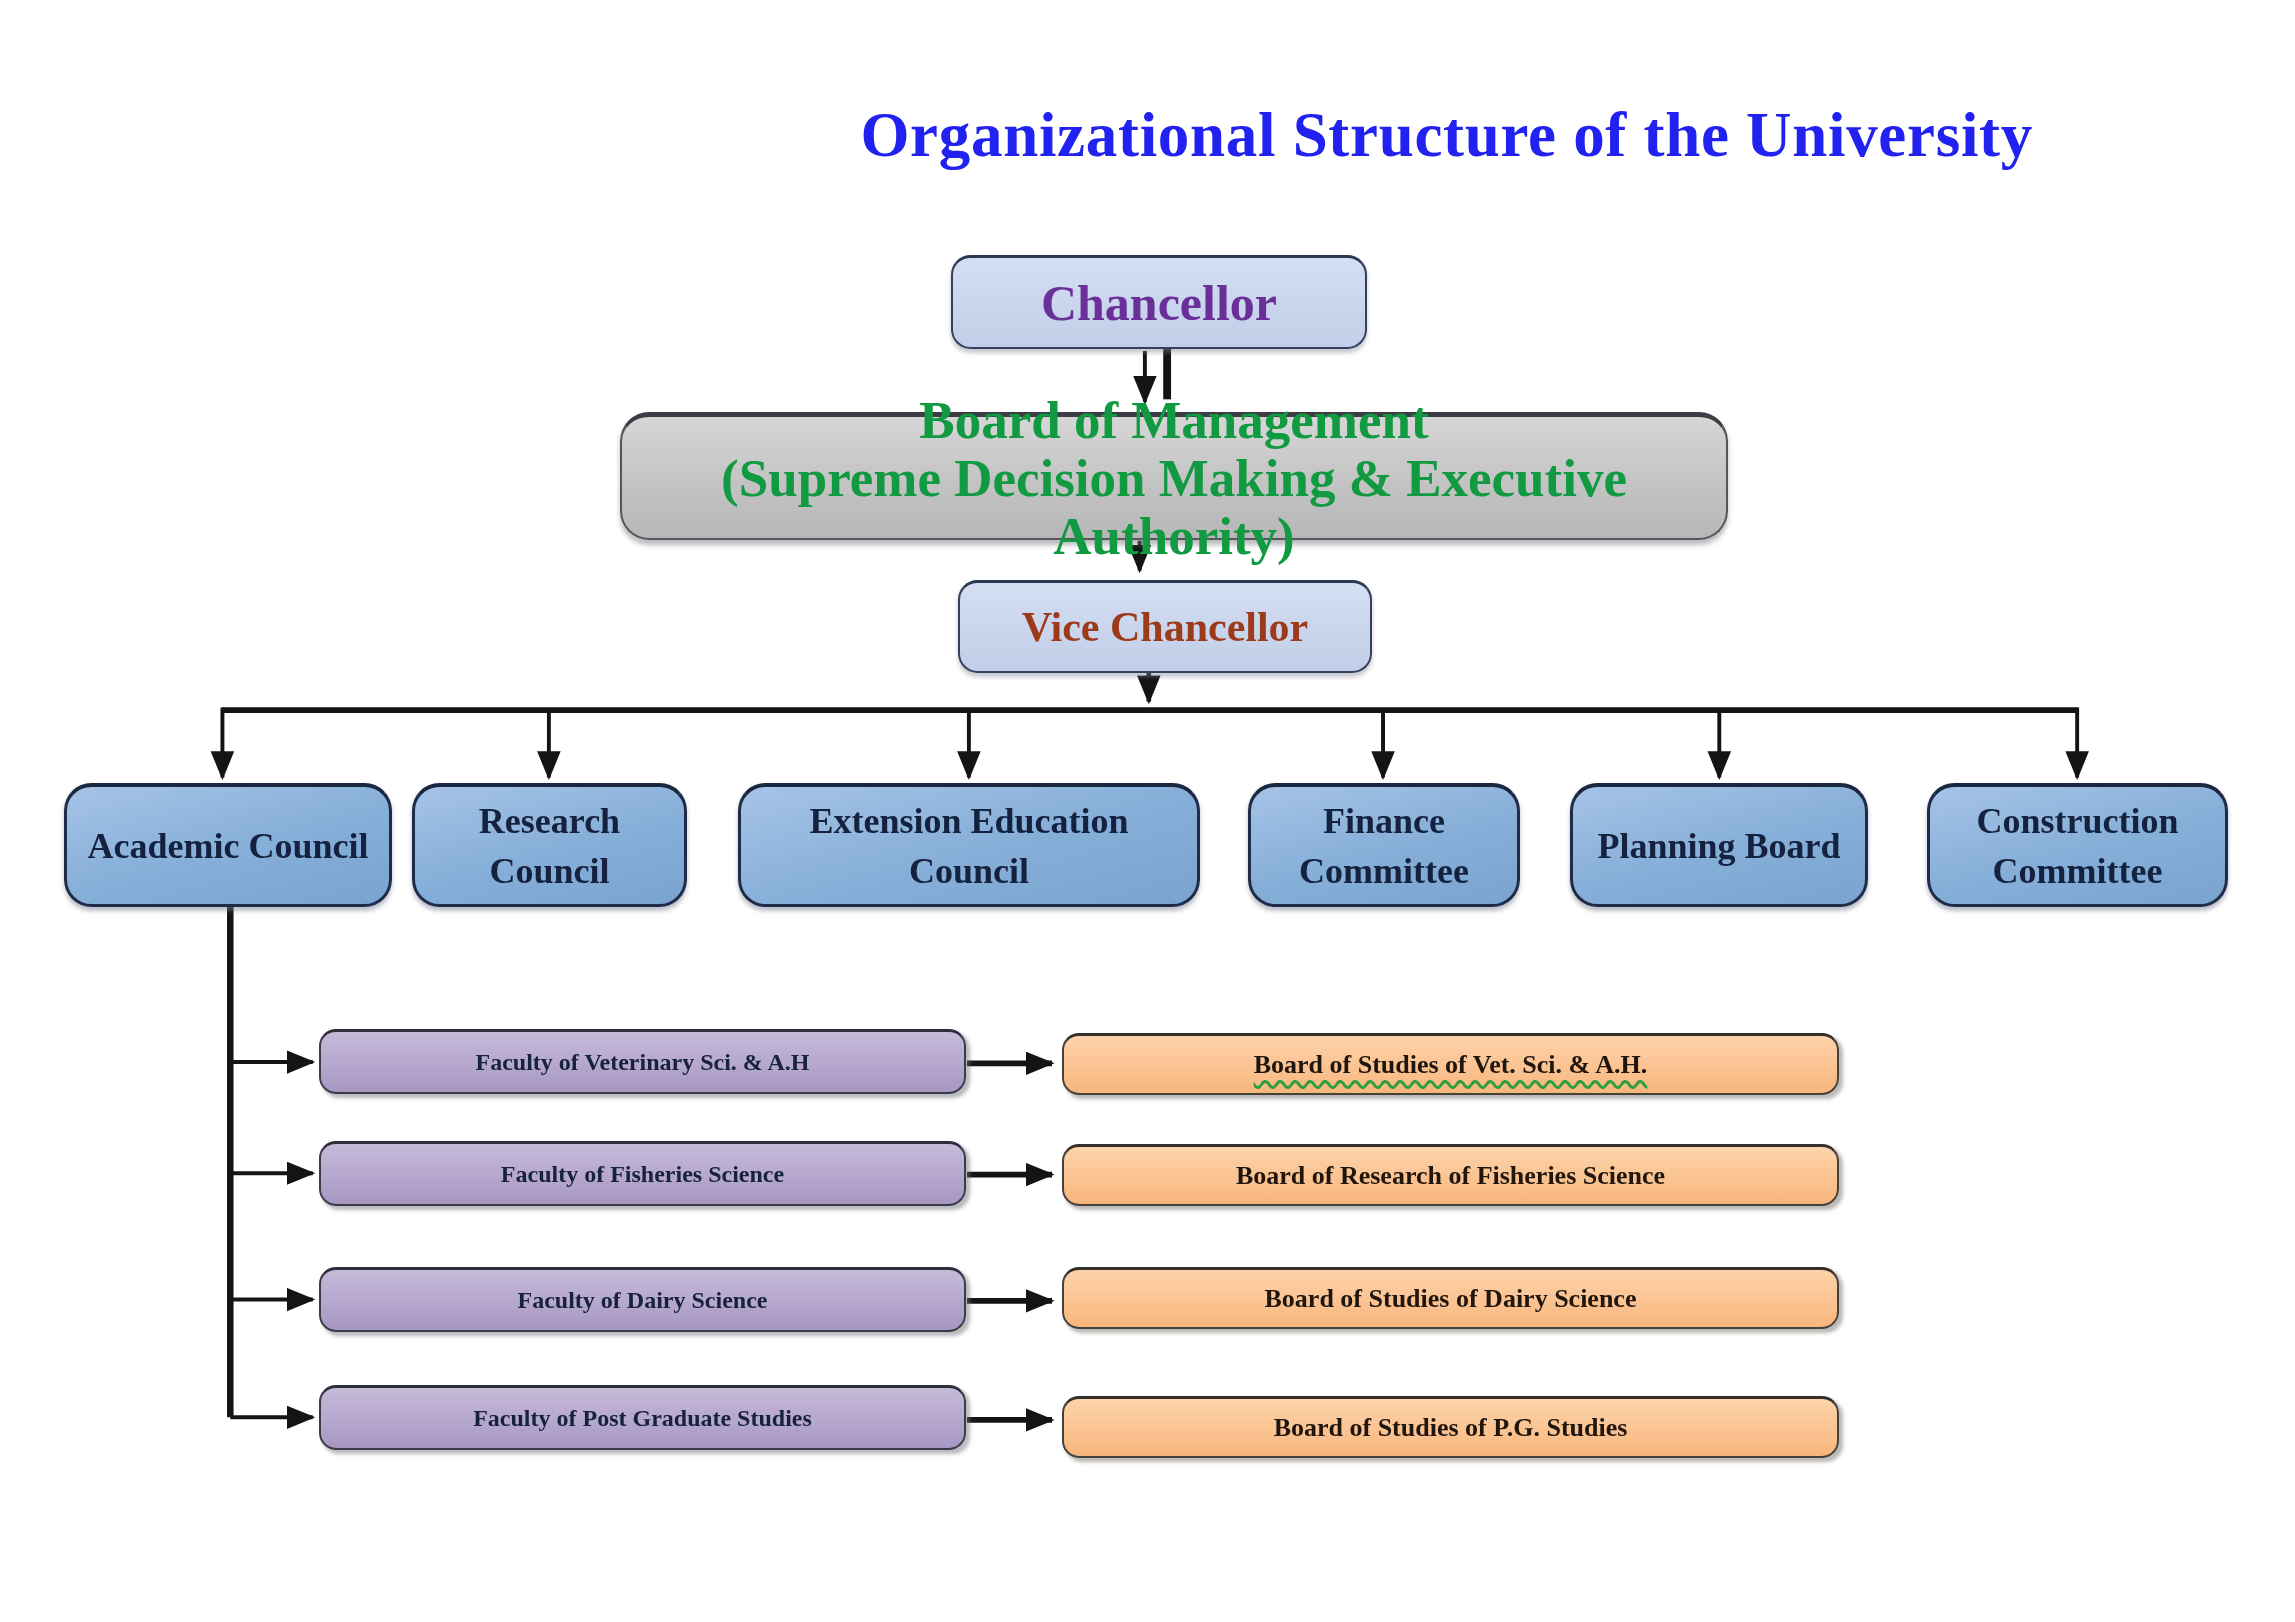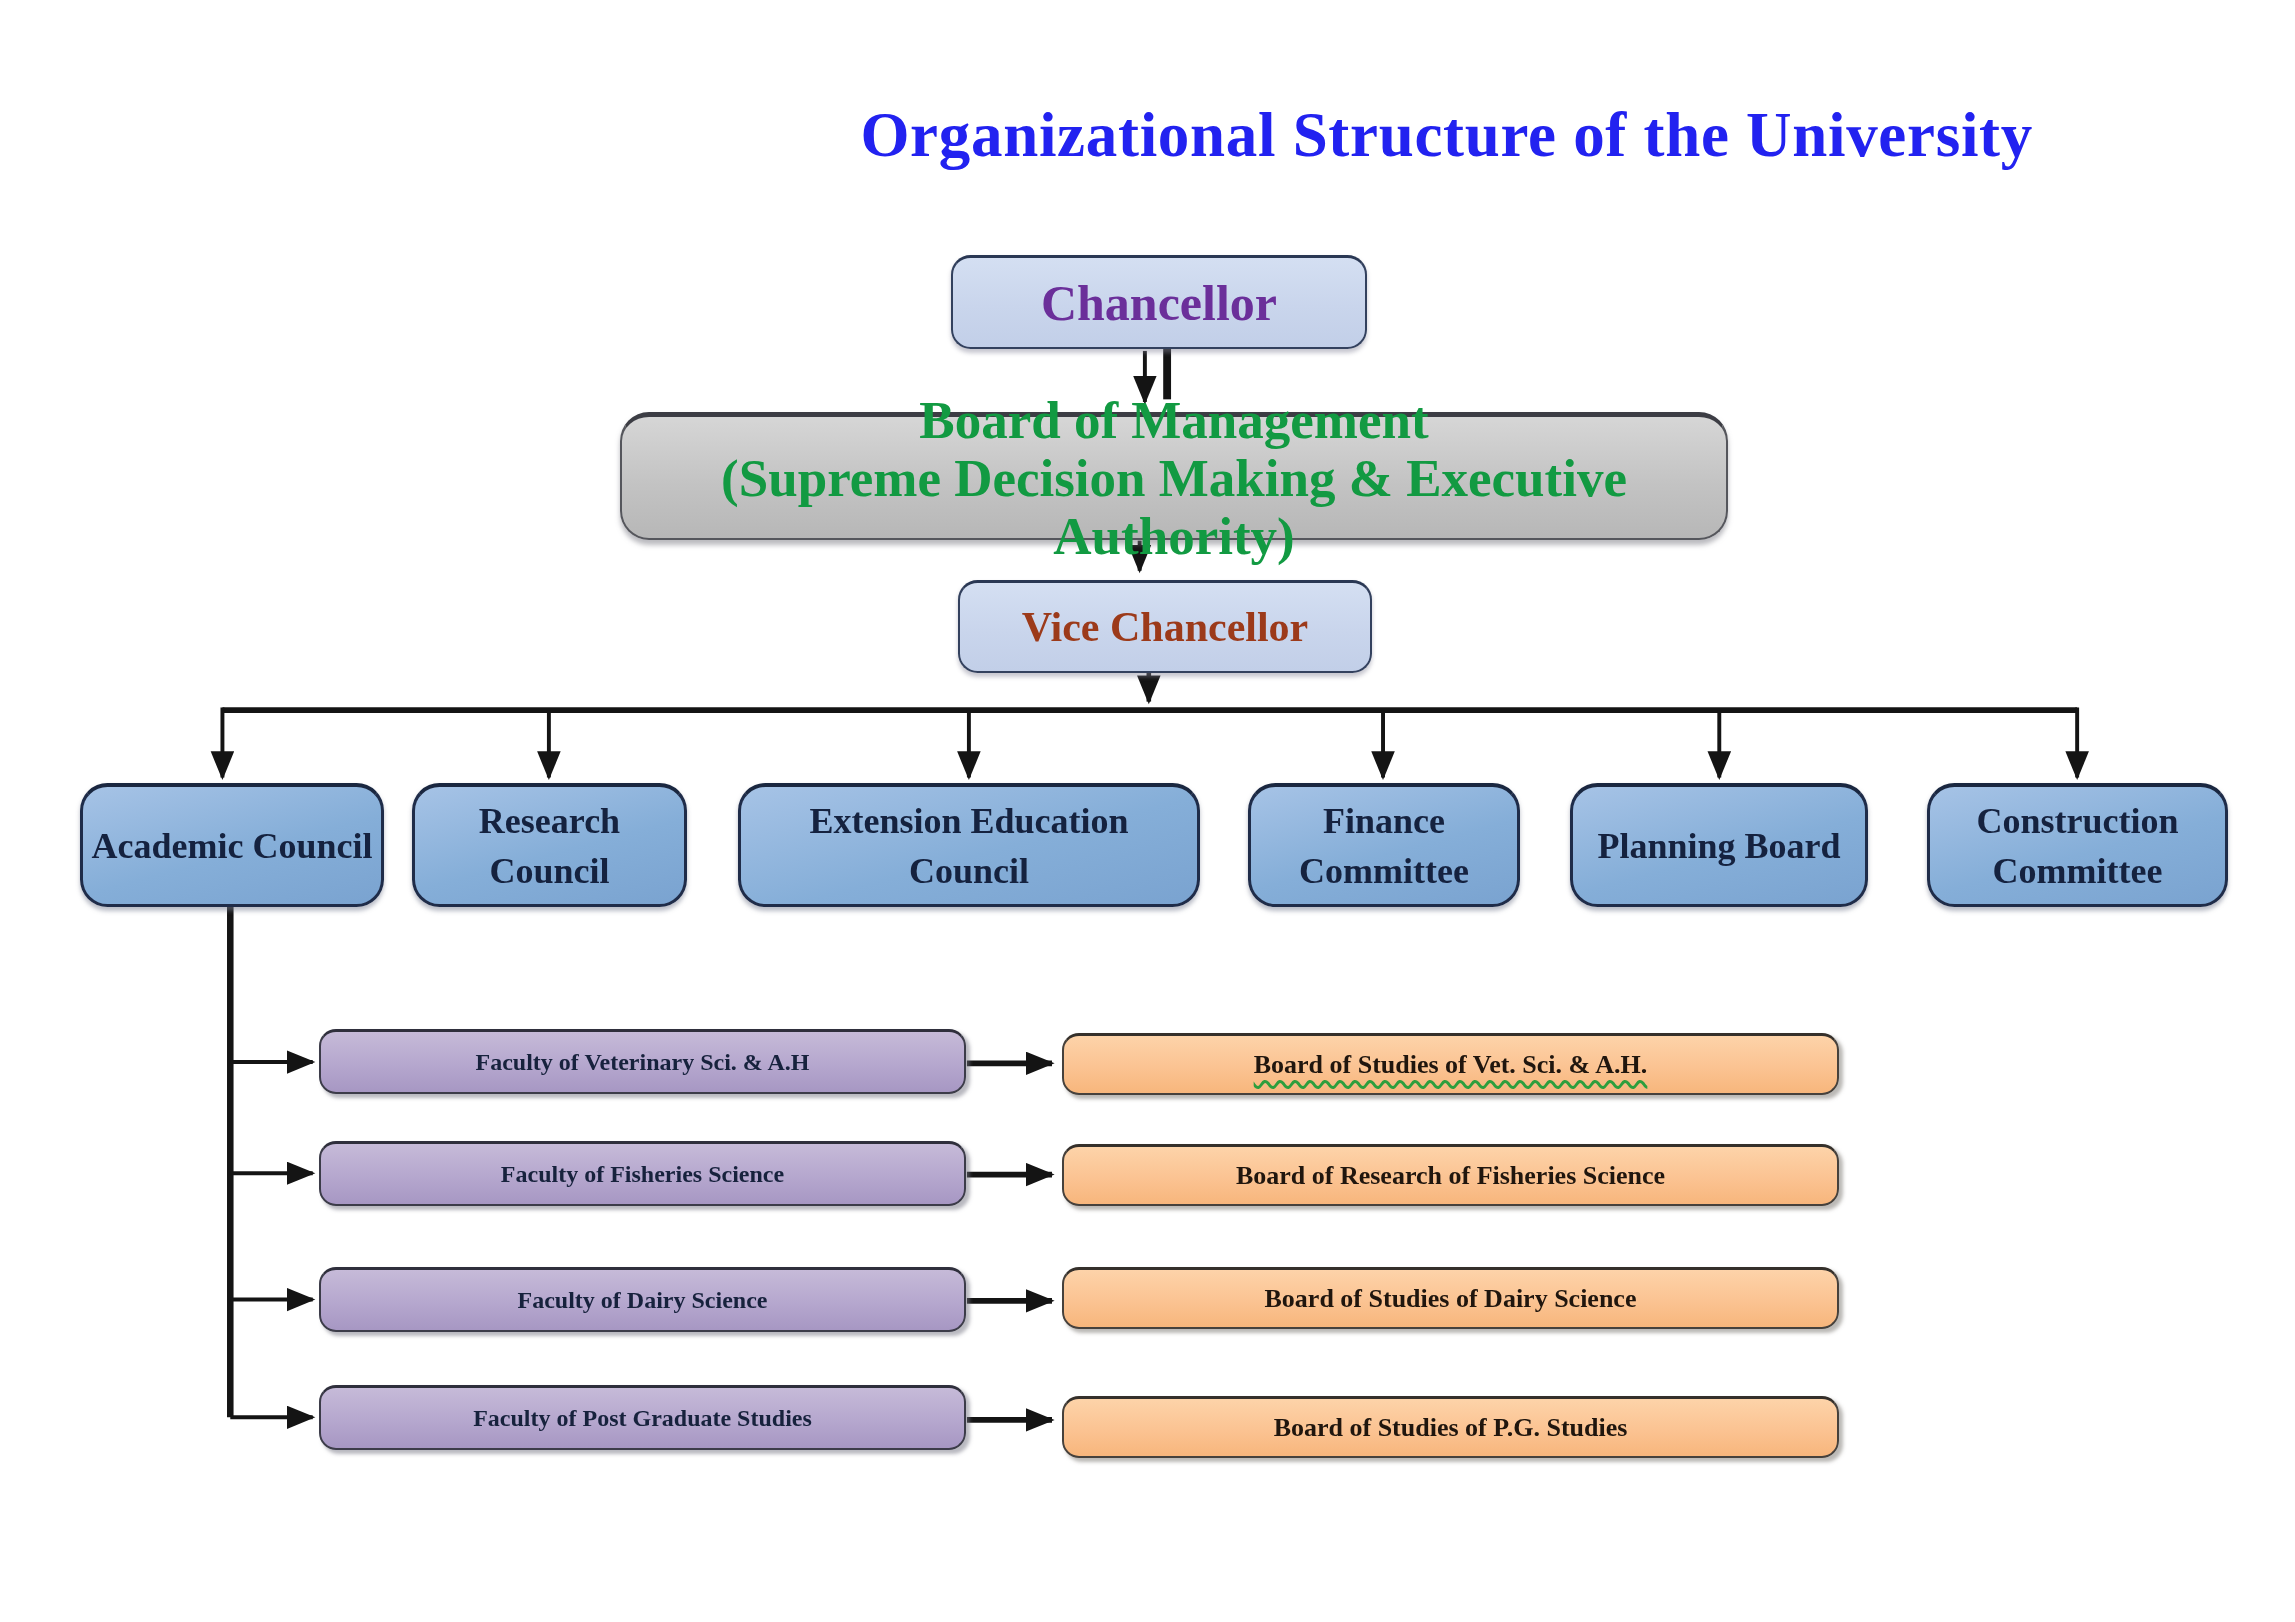--- a/index.html
+++ b/index.html
@@ -31,21 +31,21 @@
   }
   #vc{left:958px;top:580px;width:414px;height:93px;font-size:42px;color:#9c3a1a;}
   
   .council{
     top:783px;height:124px;border-radius:27.5px;font-size:36px;line-height:50px;color:#15223f;
     background:linear-gradient(165deg,#a6c3e6 0%,#85aed8 55%,#7aa3d0 100%);
     border:3.3px solid #1f2c49;border-top:4.6px solid #1a2740;
     box-shadow:0 3.9px 4.6px rgba(120,125,145,.5);
     padding:0 6.5px;
   }
-  #ac{left:80px;width:304px;}
+  #ac{left:64px;width:328px;}
   #rc{left:412px;width:275px;}
   #eec{left:738px;width:462px;}
   #fc{left:1248px;width:272px;}
   #pb{left:1570px;width:298px;}
   #cc{left:1927px;width:301px;}
   
   .faculty{
     left:319px;width:647px;height:65px;border-radius:17px;font-size:24px;color:#17223d;
     background:linear-gradient(180deg,#c6bad8 0%,#b5a7ce 55%,#a797c3 100%);
     border:2.6px solid #3c3c49;border-top:3.9px solid #2f2f3c;

